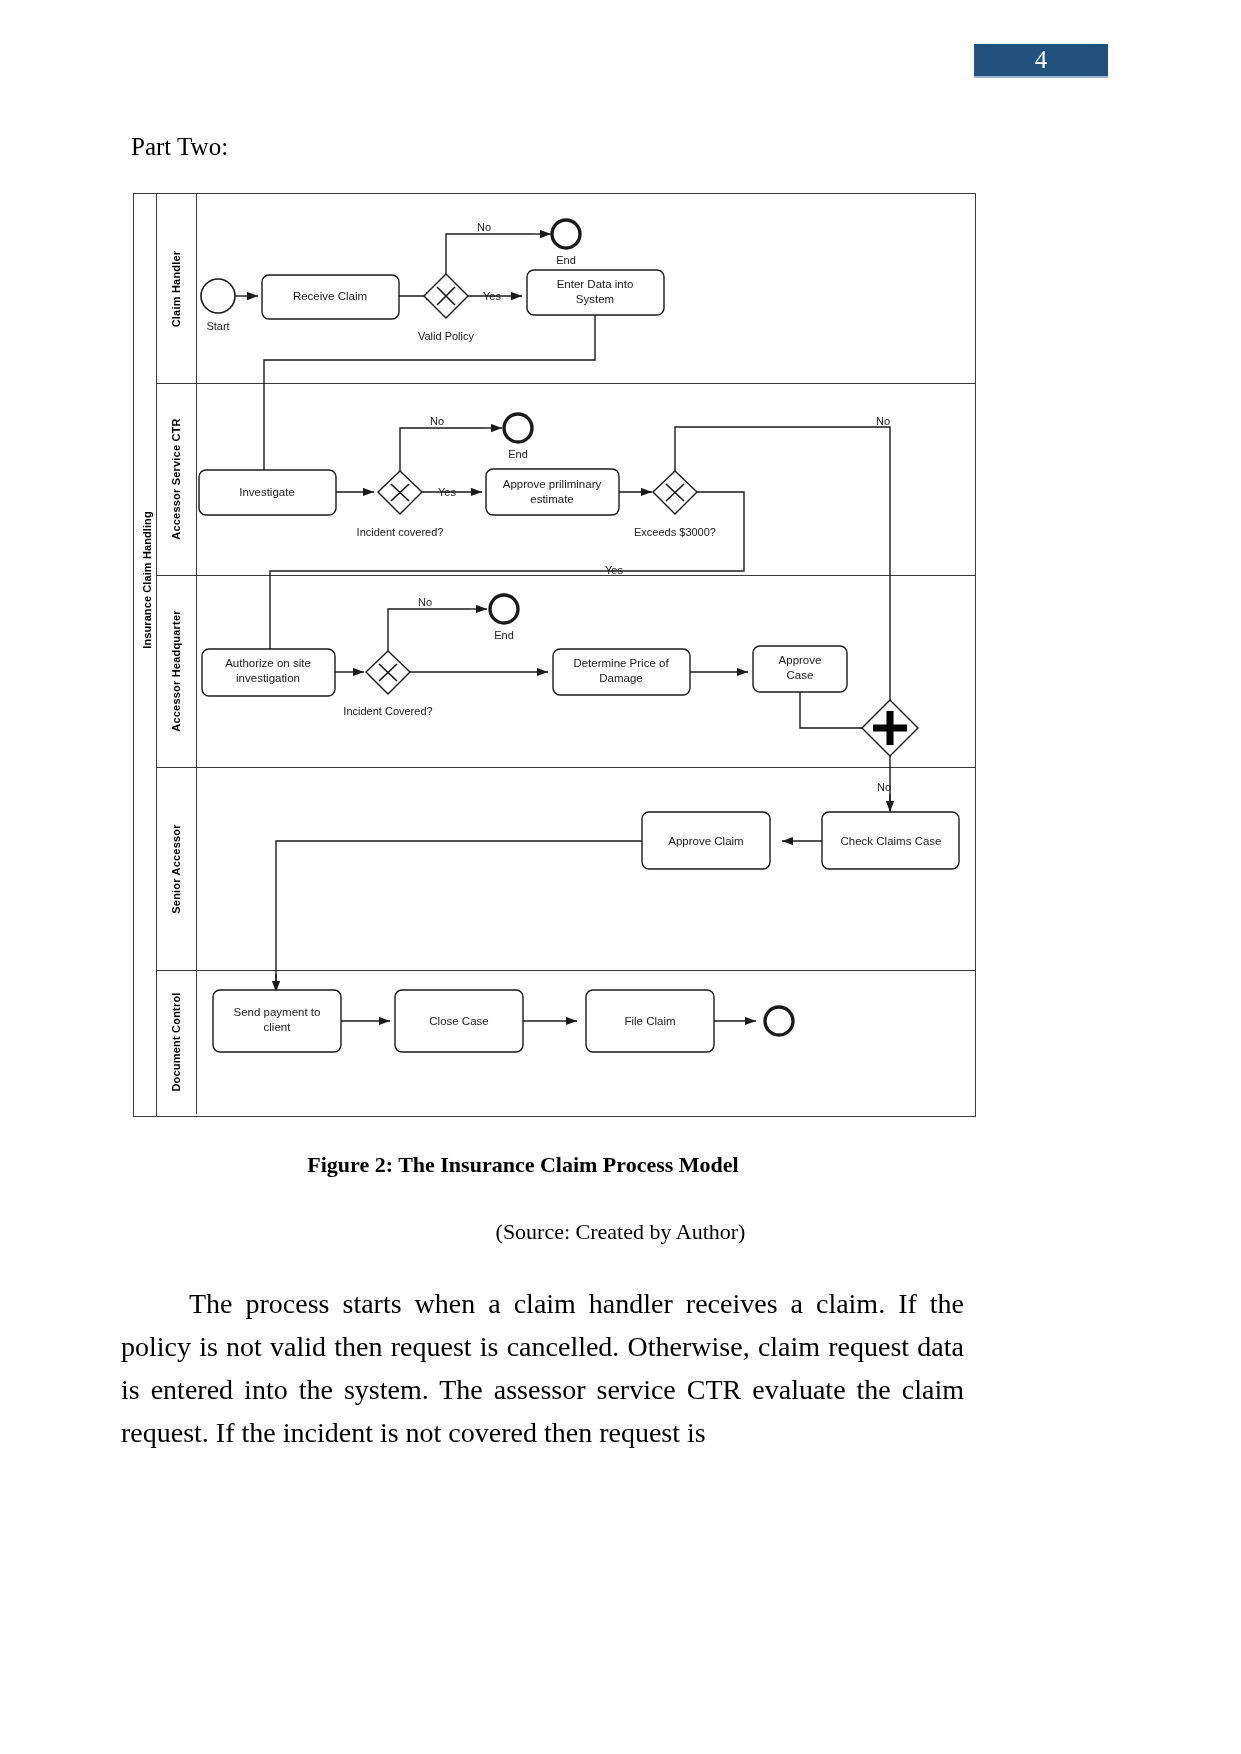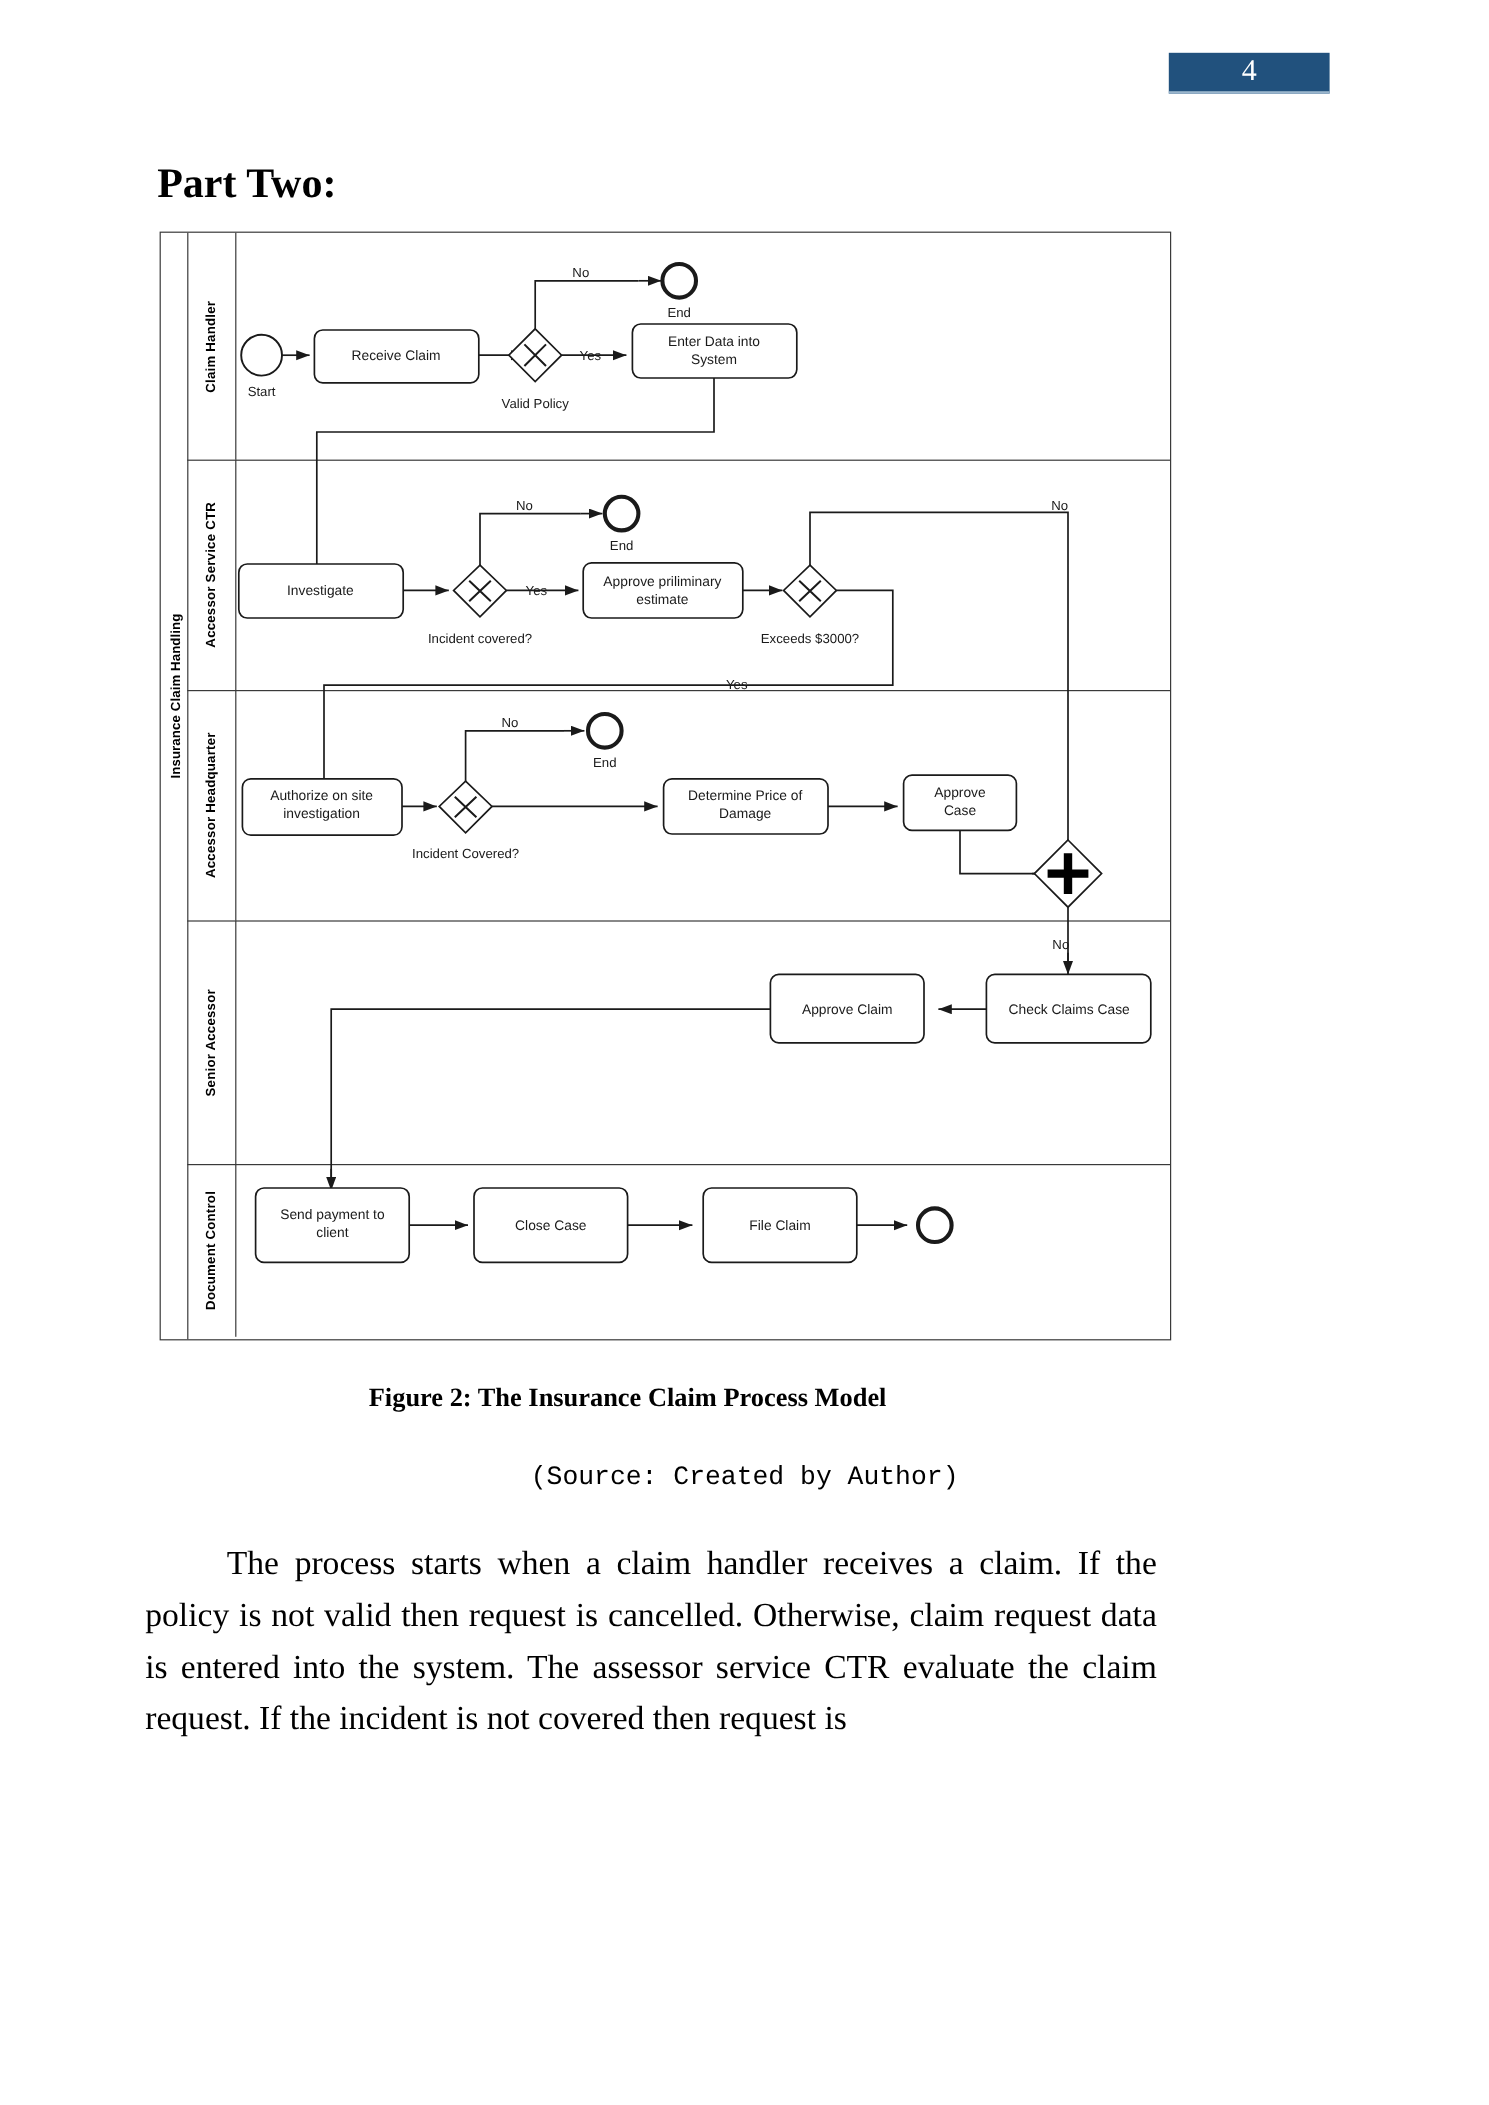--- a/index.html
+++ b/index.html
@@ -16,21 +16,21 @@
     font-size:27px;letter-spacing:.2px;white-space:nowrap;
   }
   .page-badge{
     position:absolute;left:974px;top:-4px;width:134px;height:32px;
     background:#21517d;border-bottom:2px solid #9bb6cd;
     color:#ffffff;font-size:25px;text-align:center;line-height:32px;
   }
   
   .part-two{
     position:absolute;left:131px;top:133px;
-    font-size:35px;font-weight:bold;font-family:"Liberation Serif",serif;
+    font-size:25px;font-weight:normal;font-family:"Liberation Serif",serif;
   }
   
   .figure{
     position:absolute;left:133px;top:193px;width:841px;height:922px;
     border:1.5px solid #3a3a3a;background:#fff;
   }
   .pool-label-col{
     position:absolute;left:0;top:0;width:22px;height:100%;
     border-right:1.5px solid #3a3a3a;
   }
@@ -57,21 +57,21 @@
   
   .nd-txt{font-family:"Liberation Sans", sans-serif;font-size:11.5px;fill:#1a1a1a;}
   .sm-txt{font-family:"Liberation Sans", sans-serif;font-size:11px;fill:#1a1a1a;}
   
   .fig-caption{
     position:absolute;left:0;top:1152px;width:1046px;text-align:center;
     font-size:22px;font-weight:bold;font-family:"Liberation Serif",serif;
   }
   .fig-source{
     position:absolute;left:0;top:1219px;width:1241px;text-align:center;
-    font-size:22px;font-family:Liberation Mono, monospace;
+    font-size:22px;font-family:Liberation Serif, serif;
   }
   .body-par{
     position:absolute;left:121px;top:1282px;width:843px;
     font-size:28px;line-height:43px;text-align:justify;
     font-family:"Liberation Serif",serif;
   }
   .body-par .indent{display:inline-block;width:68px;}
 </style>
 </head>
 <body>

